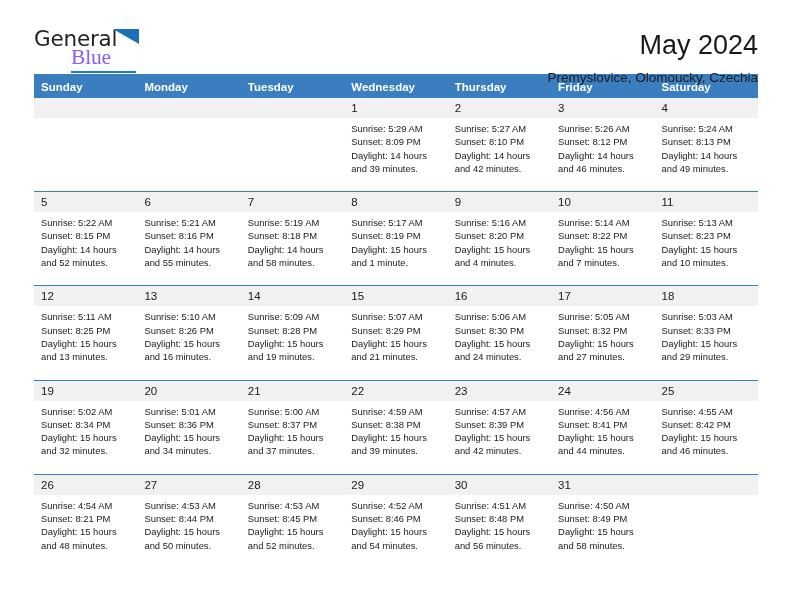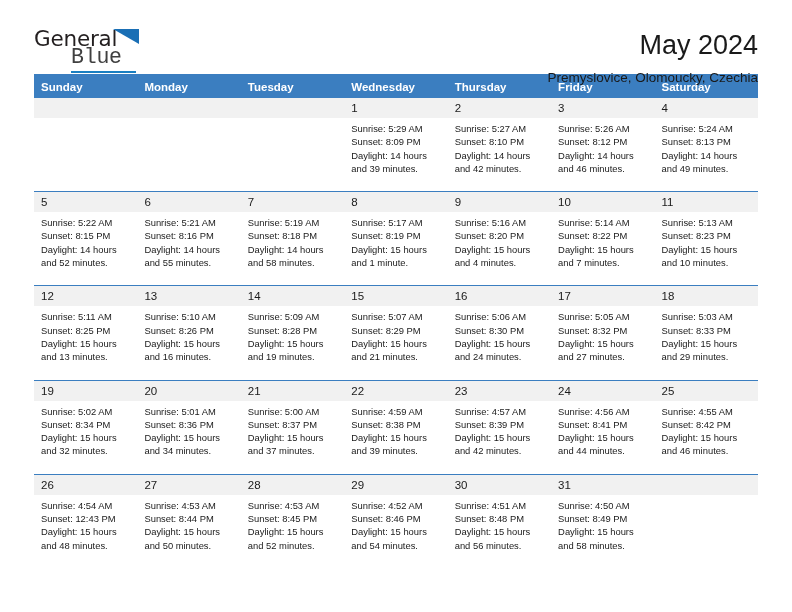--- a/index.html
+++ b/index.html
@@ -53,22 +53,22 @@
     border-top: 15px solid #1a6fb5;
     border-right: 26px solid transparent;
     transform: scaleX(-1);
   }
   .logo-blue {
     position: absolute;
     left: 37px;
     top: 19px;
     font-size: 21.5px;
     letter-spacing: -0.2px;
-    color: #404040;
-    font-family: Liberation Mono, monospace;
+    color: #8b5cf6;
+    font-family: Liberation Serif, serif;
   }
   .logo-underline {
     position: absolute;
     left: 37px;
     top: 45px;
     width: 65px;
     height: 1.5px;
     background: #1a7fc1;
   }
 
@@ -436,21 +436,21 @@
               <div>Daylight: 15 hours</div>
               <div>and 46 minutes.</div>
             </div>
           </td>
         </tr>
         <tr class="week-row">
           <td>
             <div class="daynum">26</div>
             <div class="cell-body">
               <div>Sunrise: 4:54 AM</div>
-              <div>Sunset: 12:43 PM</div>
+              <div>Sunset: 8:21 PM</div>
               <div>Daylight: 15 hours</div>
               <div>and 48 minutes.</div>
             </div>
           </td>
           <td>
             <div class="daynum">27</div>
             <div class="cell-body">
               <div>Sunrise: 4:53 AM</div>
               <div>Sunset: 8:44 PM</div>
               <div>Daylight: 15 hours</div>

